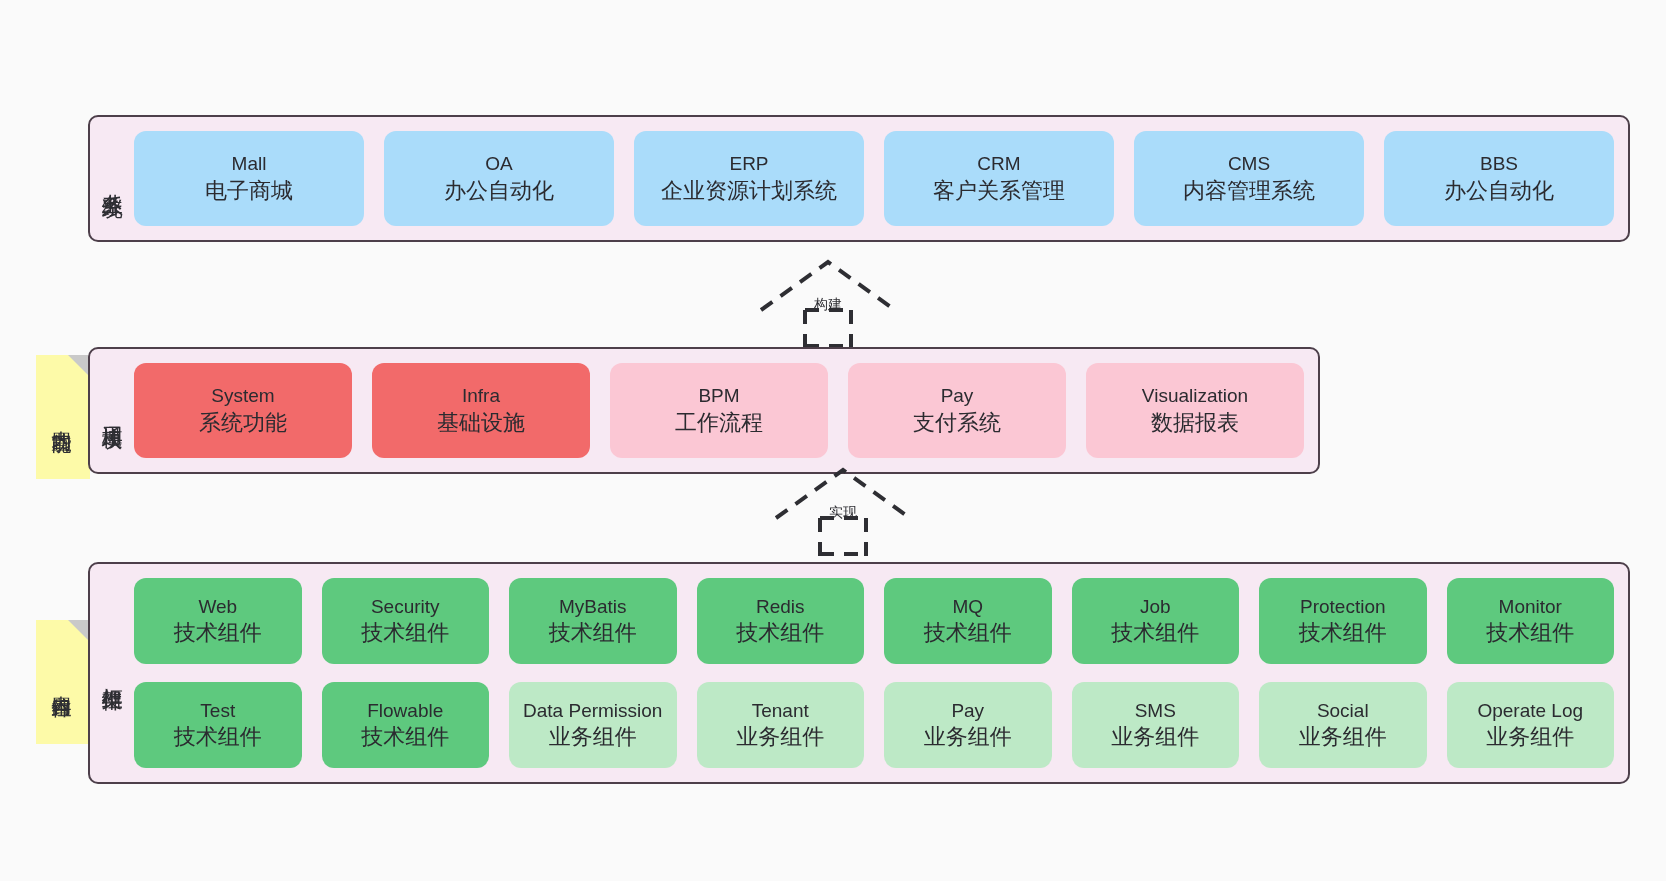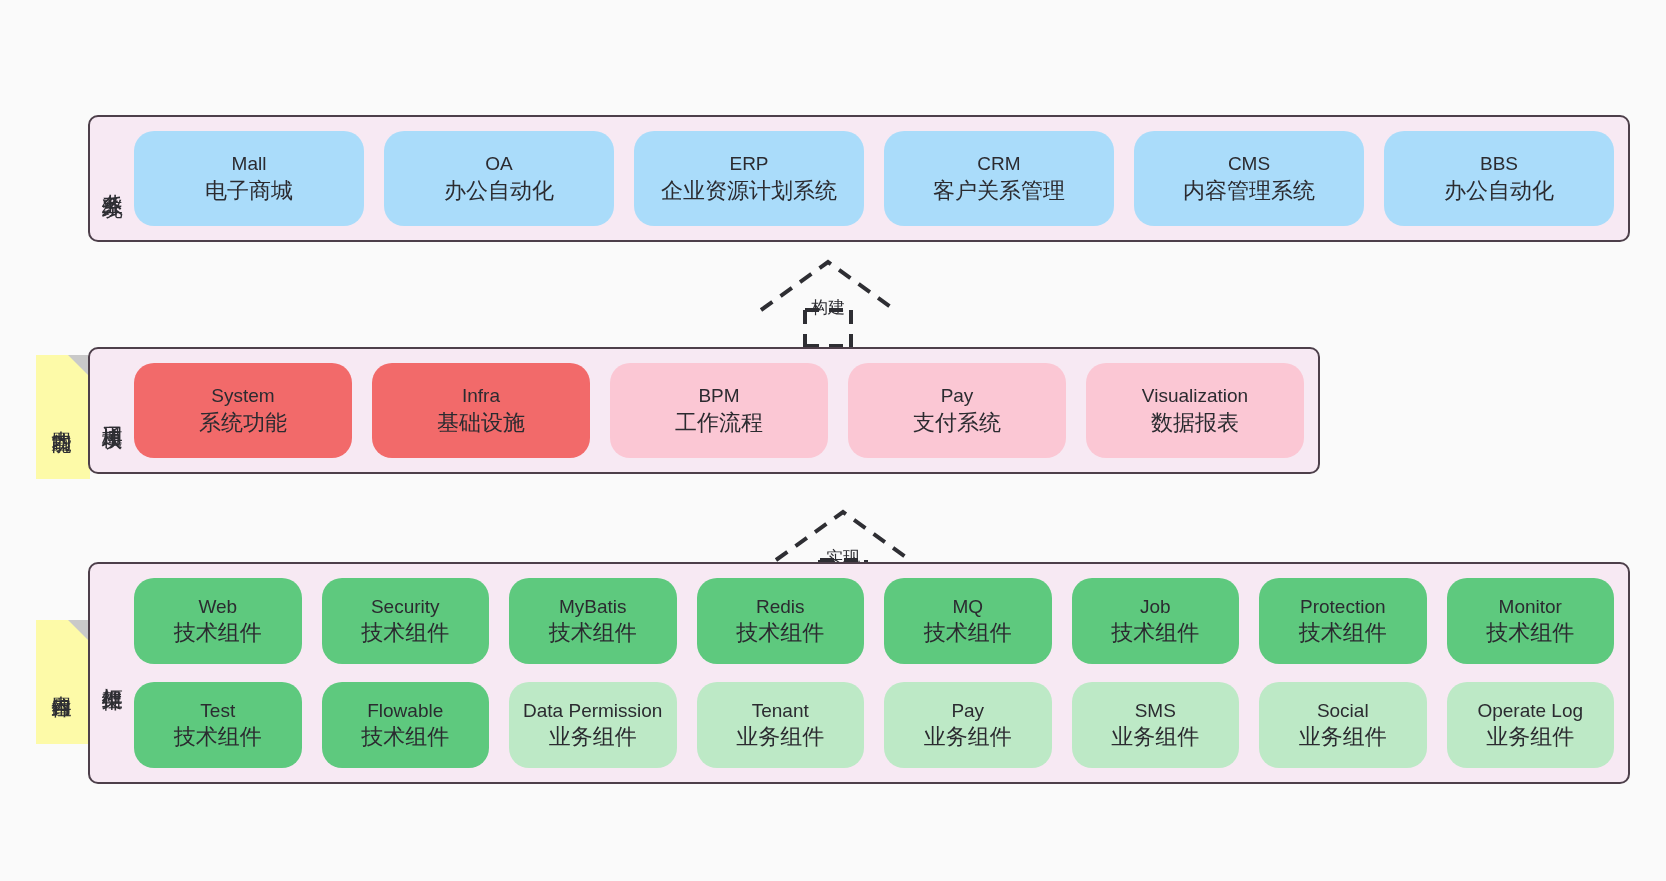--- a/index.html
+++ b/index.html
@@ -46,21 +46,21 @@
   .row {
     display: flex;
     gap: 20px;
     flex: 1 1 auto;
     align-items: stretch;
   }
 
   
   .card {
     flex: 1 1 0;
-    border-radius: 20px;
+    border-radius: 12px;
     display: flex;
     flex-direction: column;
     align-items: center;
     justify-content: center;
     text-align: center;
     color: #2b2b30;
     line-height: 1.28;
     padding: 6px 8px;
   }
   .card .en { font-size: 19px; }
@@ -96,21 +96,21 @@
   .note .txt { padding-right: 2px; }
 
   
   .arrow { position: absolute; }
   .arrow svg { display: block; overflow: visible; }
   .arrow .alabel {
     position: absolute;
     left: 50%;
     transform: translateX(-50%);
     top: 38px;
-    font-size: 17px;
+    font-size: 14px;
     color: #2e2e33;
     background: transparent;
     padding: 0 2px;
     white-space: nowrap;
   }
 </style>
 </head>
 <body>
 
 <div id="stage">
@@ -184,21 +184,21 @@
           <span class="cn">支付系统</span>
         </div>
         <div class="card c-pink">
           <span class="en">Visualization</span>
           <span class="cn">数据报表</span>
         </div>
       </div>
     </div>
   </div>
 
-  <div class="arrow" style="left:772px; top:508px; width:142px; height:90px;">
+  <div class="arrow" style="left:772px; top:466px; width:142px; height:90px;">
     <svg width="142" height="90" viewBox="0 0 142 90">
       <path d="M4 52 L71 4 L138 52" fill="none" stroke="#2e2e33" stroke-width="4" stroke-dasharray="14 10" stroke-linecap="butt"></path>
       <path d="M48 52 L48 90" fill="none" stroke="#2e2e33" stroke-width="4" stroke-dasharray="14 10"></path>
       <path d="M94 52 L94 90" fill="none" stroke="#2e2e33" stroke-width="4" stroke-dasharray="14 10"></path>
       <path d="M48 52 L94 52" fill="none" stroke="#2e2e33" stroke-width="4" stroke-dasharray="14 10"></path>
       <path d="M48 88 L94 88" fill="none" stroke="#2e2e33" stroke-width="4" stroke-dasharray="14 10"></path>
     </svg>
     <span class="alabel">实现</span>
   </div>
 

